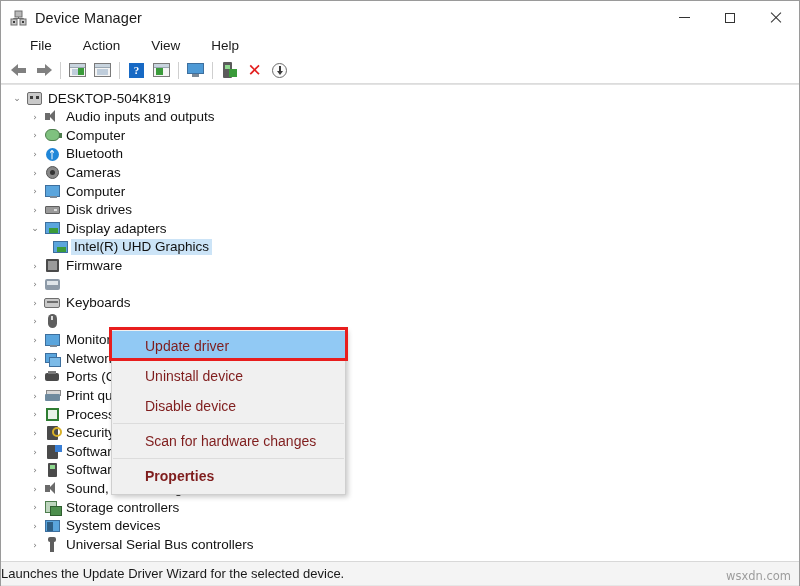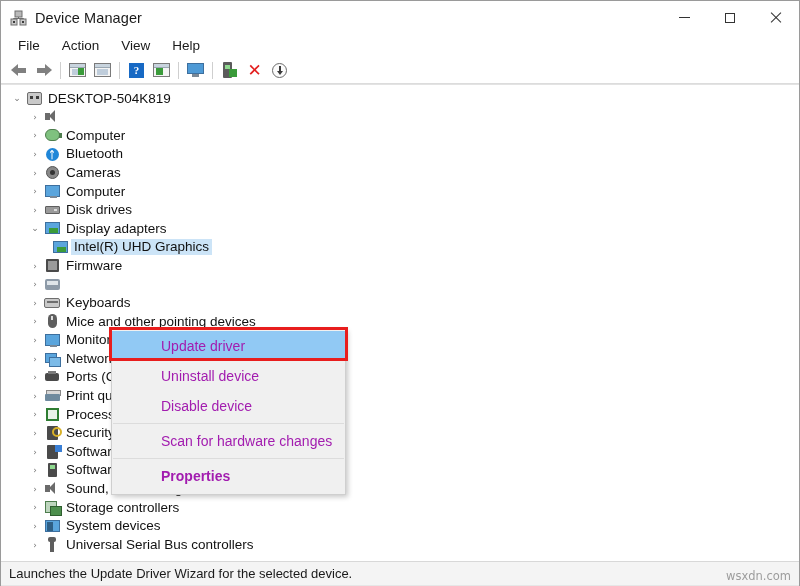--- a/index.html
+++ b/index.html
@@ -42,21 +42,21 @@
     content: ""; position: absolute; left: -1px; top: 5px;
     width: 14px; height: 1px; background: #333;
   }
   .glyph-close::before { transform: rotate(45deg); }
   .glyph-close::after  { transform: rotate(-45deg); }
 
   
   .menubar {
     height: 23px; min-height: 23px;
     display: flex; align-items: center;
-    padding-left: 8px; gap: 4px;
+    padding-left: 20px; gap: 13px;
     background: #ffffff;
   }
   .menubar-item {
     font-size: 13.5px; color: #1a1a1a;
     padding: 2px 9px;
   }
 
   
   .toolbar {
     height: 27px; min-height: 27px;
@@ -243,39 +243,39 @@
     position: absolute; left: 110px; top: 244px;
     width: 235px;
     background: #f0f0f0;
     border: 1px solid #cfcfcf;
     box-shadow: 2px 2px 5px rgba(0,0,0,.22);
     padding: 1px 0 3px 0;
     z-index: 20;
   }
   .ctxitem {
     height: 30px; display: flex; align-items: center;
-    padding-left: 49px; font-size: 14px; color: #a21caf;
+    padding-left: 33px; font-size: 14px; color: #7f1d1d;
   }
   .ctxitem.bold { font-weight: bold; }
   .ctxitem.highlight { background: #91c9f4; }
   .ctxsep { height: 1px; background: #dcdcdc; margin: 2px 1px 2px 1px; }
   .redbox {
     position: absolute; left: 108px; top: 242px;
     width: 239px; height: 34px;
     border: 3px solid #e81d1d;
     z-index: 25; pointer-events: none;
   }
 
   
   .statusbar {
     height: 24px; min-height: 24px;
     border-top: 1px solid #d8d8d8;
     background: #f4f4f4;
     display: flex; align-items: center;
-    padding-left: 8px;
+    padding-left: 0;
     font-size: 13px; color: #1a1a1a;
     position: relative;
   }
   .watermark {
     position: absolute; right: 8px; bottom: 2px;
     font-size: 11.5px; color: #9c9c9c;
     font-family: "DejaVu Sans", sans-serif;
   }
   .statusbar-bottom-accent {
     position:absolute; left:0; right:0; bottom:-1px; height:1px; background:#e6e6e6;
@@ -386,20 +386,21 @@
             <span class="s s-pc"></span>
           </span>
         <span class="lbl">DESKTOP-504K819</span>
       </div>
 
       <div class="row lvl1">
         <span class="exp">›</span>
         <span class="ico">
             <span class="s s-spk"></span>
           </span>
+        <span class="lbl">Audio inputs and outputs</span>
       </div>
 
       <div class="row lvl1">
         <span class="exp">›</span>
         <span class="ico">
             <span class="s s-bat"></span>
           </span>
         <span class="lbl">Computer</span>
       </div>
 
@@ -471,21 +472,20 @@
             <span class="s s-kb"></span>
           </span>
         <span class="lbl">Keyboards</span>
       </div>
 
       <div class="row lvl1">
         <span class="exp">›</span>
         <span class="ico">
             <span class="s s-mouse"></span>
           </span>
-        <span class="lbl">Mice and other pointing devices</span>
       </div>
 
       <div class="row lvl1">
         <span class="exp">›</span>
         <span class="ico">
             <span class="s s-mon"></span>
           </span>
         <span class="lbl">Monitors</span>
       </div>
 

